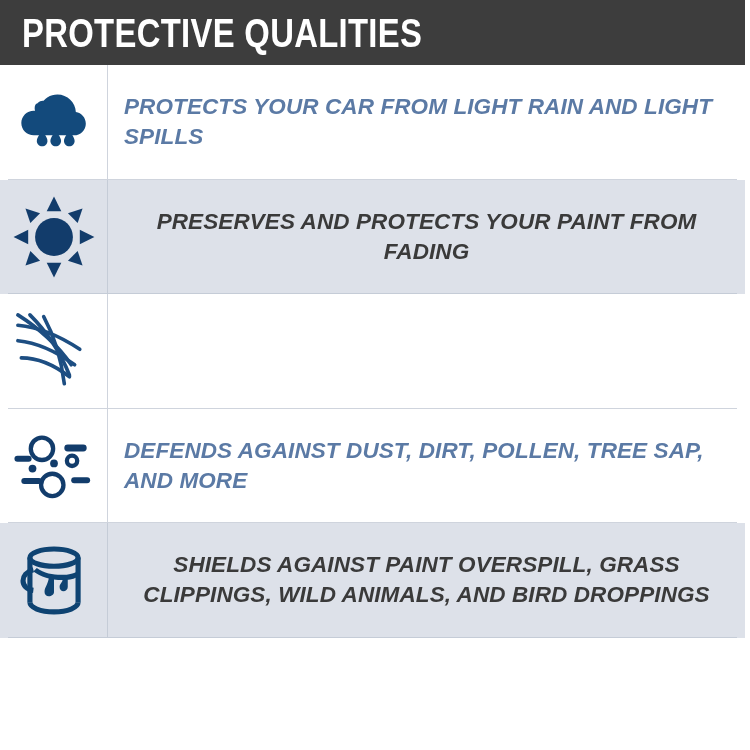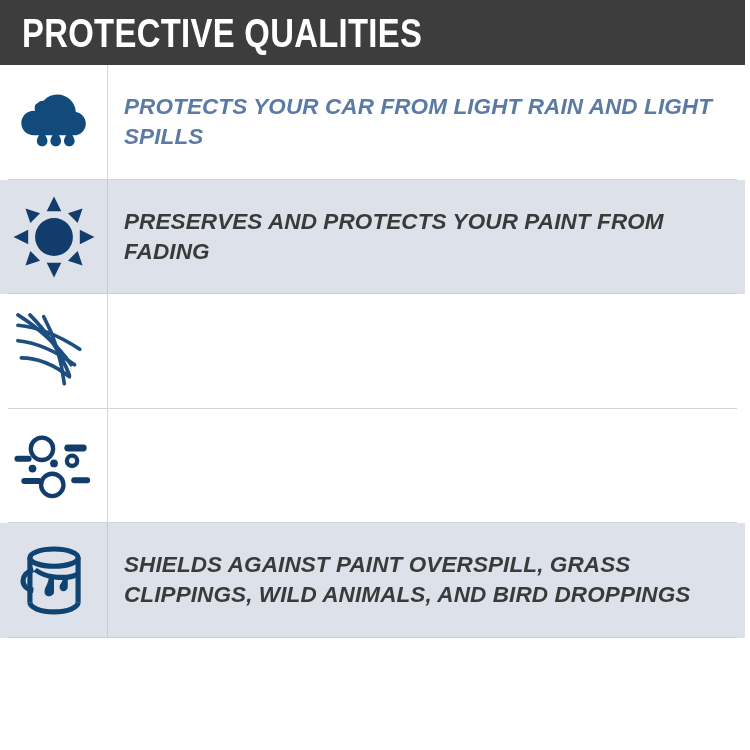--- a/index.html
+++ b/index.html
@@ -103,21 +103,21 @@
   }
   .row-text {
     font-family: "Liberation Sans", sans-serif;
     font-weight: bold;
     font-style: italic;
     font-size: 22.5px;
     line-height: 30px;
     letter-spacing: 0.1px;
   }
   .text-blue { color: #5b7aa5; }
-  .text-dark { color: #3a3a3a; }
+  .text-dark { color: #3a3a3a; text-align: center; }
 </style>
 </head>
 <body>
 
 <div class="infographic">
 
   <div class="header-bar">
     <div class="header-title">PROTECTIVE QUALITIES</div>
   </div>
 
@@ -186,20 +186,23 @@
           <g fill="#123c6b">
             <circle cx="50" cy="47" r="4.5"></circle>
             <circle cx="25" cy="53" r="4.5"></circle>
             <rect x="4" y="38" width="20" height="7" rx="3.5"></rect>
             <rect x="62" y="25" width="26" height="8" rx="4"></rect>
             <rect x="12" y="64" width="24" height="7" rx="3.5"></rect>
             <rect x="70" y="63" width="22" height="7" rx="3.5"></rect>
           </g>
         </svg>
       </div>
+      <div class="text-cell">
+        <div class="row-text text-blue">DEFENDS AGAINST DUST, DIRT, POLLEN, TREE SAP, AND MORE</div>
+      </div>
     </div>
 
     <div class="row shaded">
       <div class="icon-cell">
         <svg class="icon-wrap" viewBox="0 0 100 100">
           <g stroke="#0e4372" fill="none" stroke-width="6">
 
             <path d="M26 38 C10 42, 10 60, 26 62"></path>
 
             <path d="M22 24 L22 76"></path>

